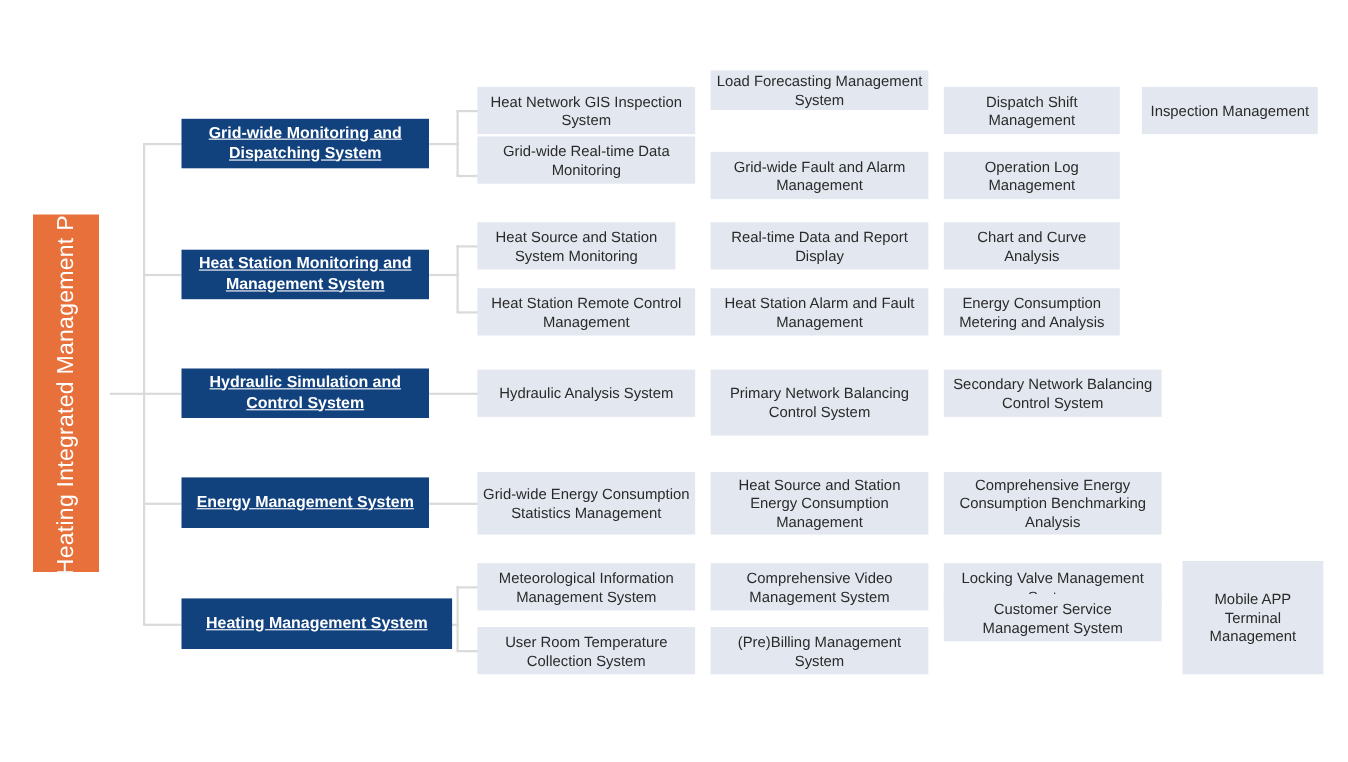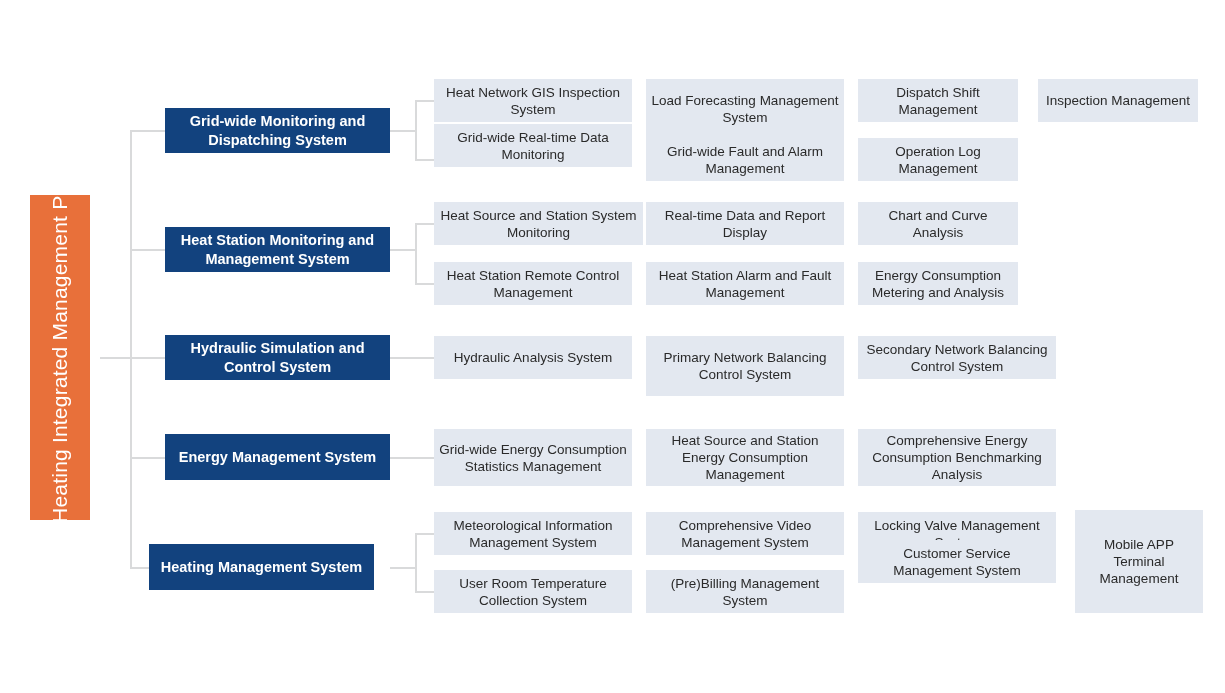--- a/index.html
+++ b/index.html
@@ -50,20 +50,21 @@
     color: #ffffff;
     display: flex;
     align-items: center;
     justify-content: center;
     text-align: center;
     box-sizing: border-box;
     font-size: 14.5px;
     line-height: 19px;
     font-weight: bold;
     padding: 2px 6px;
+    text-decoration: underline;
   }
 
   
   .leaf-node {
     position: absolute;
     background: #e3e8f0;
     color: #2a2a2a;
     display: flex;
     align-items: center;
     justify-content: center;
@@ -121,48 +122,48 @@
   </div>
 
   <div class="cat-node" style="left:165px; top:335px; width:225px; height:45px;">
     <span>Hydraulic Simulation and Control System</span>
   </div>
 
   <div class="cat-node" style="left:165px; top:434px; width:225px; height:46px;">
     <span>Energy Management System</span>
   </div>
 
-  <div class="cat-node" style="left:149px; top:544px; width:225px; height:46px;">
+  <div class="cat-node" style="left:165px; top:544px; width:246px; height:46px;">
     <span>Heating Management System</span>
   </div>
 
   <div class="leaf-node" style="left:434px; top:79px; width:198px; height:43px;">
     <span>Heat Network GIS Inspection System</span>
   </div>
-  <div class="leaf-node" style="left:646px; top:79px; width:198px; height:60px;">
+  <div class="leaf-node" style="left:646px; top:64px; width:198px; height:36px;">
     <span>Load Forecasting Management System</span>
   </div>
   <div class="leaf-node" style="left:858px; top:79px; width:160px; height:43px;">
     <span>Dispatch Shift Management</span>
   </div>
   <div class="leaf-node" style="left:1038px; top:79px; width:160px; height:43px;">
     <span>Inspection Management</span>
   </div>
 
   <div class="leaf-node" style="left:434px; top:124px; width:198px; height:43px;">
     <span>Grid-wide Real-time Data Monitoring</span>
   </div>
   <div class="leaf-node" style="left:646px; top:138px; width:198px; height:43px;">
     <span>Grid-wide Fault and Alarm Management</span>
   </div>
   <div class="leaf-node" style="left:858px; top:138px; width:160px; height:43px;">
     <span>Operation Log Management</span>
   </div>
 
-  <div class="leaf-node" style="left:434px; top:202px; width:209px; height:43px;">
+  <div class="leaf-node" style="left:434px; top:202px; width:180px; height:43px;">
     <span>Heat Source and Station System Monitoring</span>
   </div>
   <div class="leaf-node" style="left:646px; top:202px; width:198px; height:43px;">
     <span>Real-time Data and Report Display</span>
   </div>
   <div class="leaf-node" style="left:434px; top:262px; width:198px; height:43px;">
     <span>Heat Station Remote Control Management</span>
   </div>
 
   <div class="leaf-node" style="left:858px; top:202px; width:160px; height:43px;">

